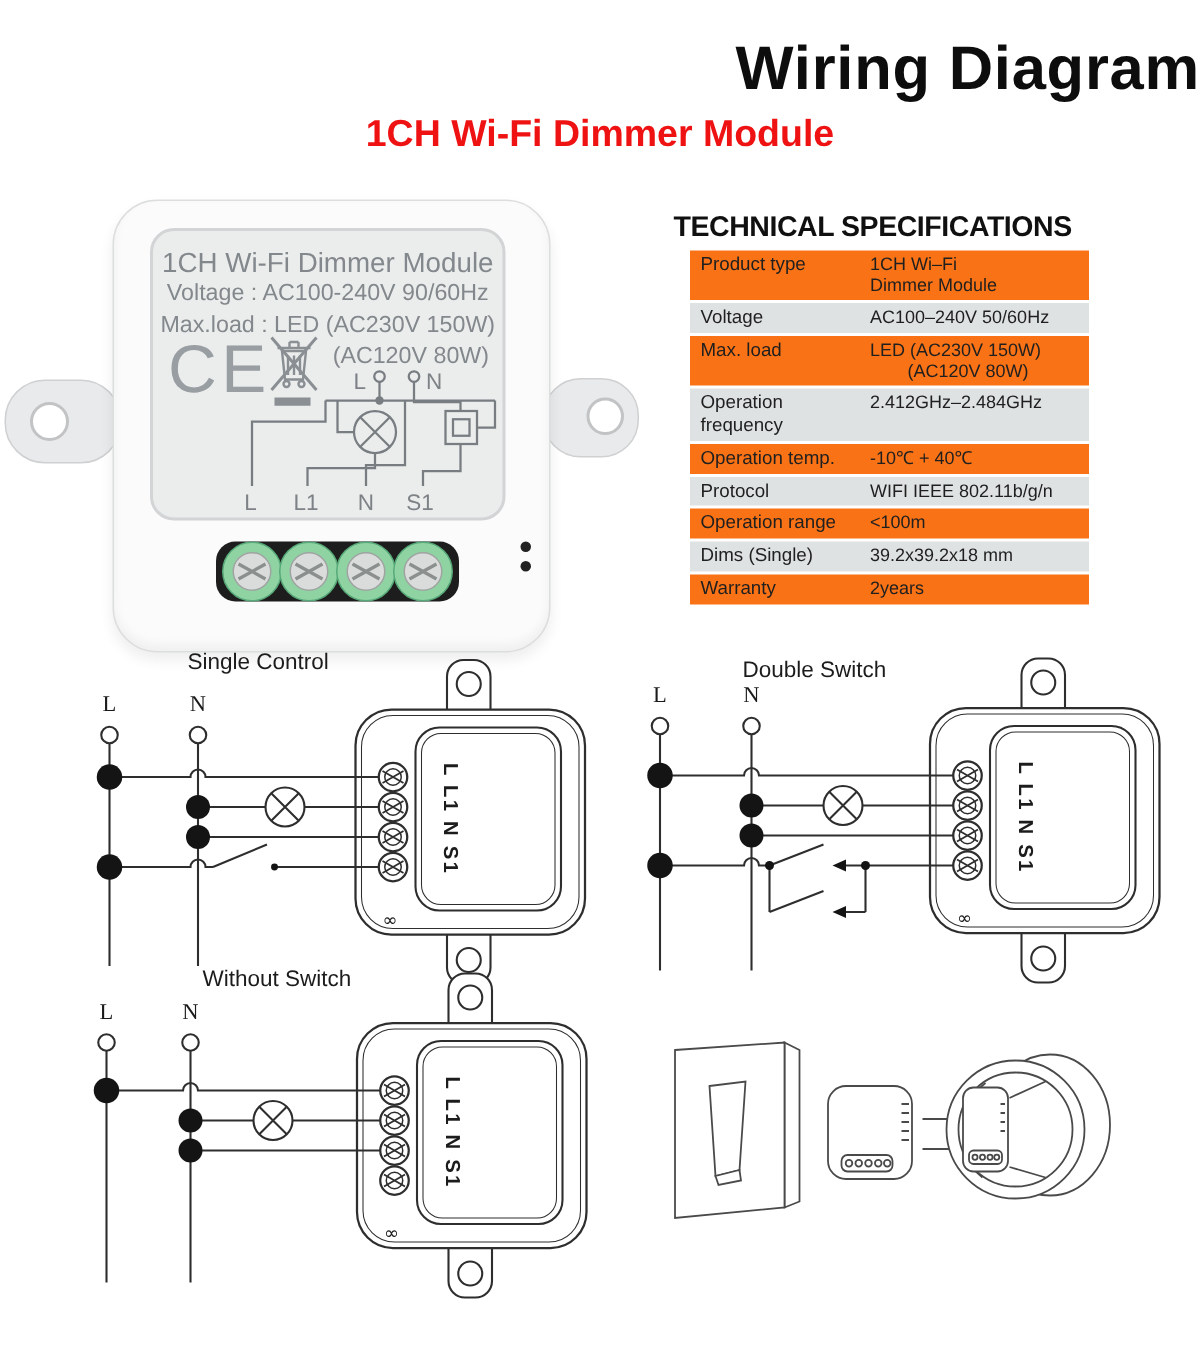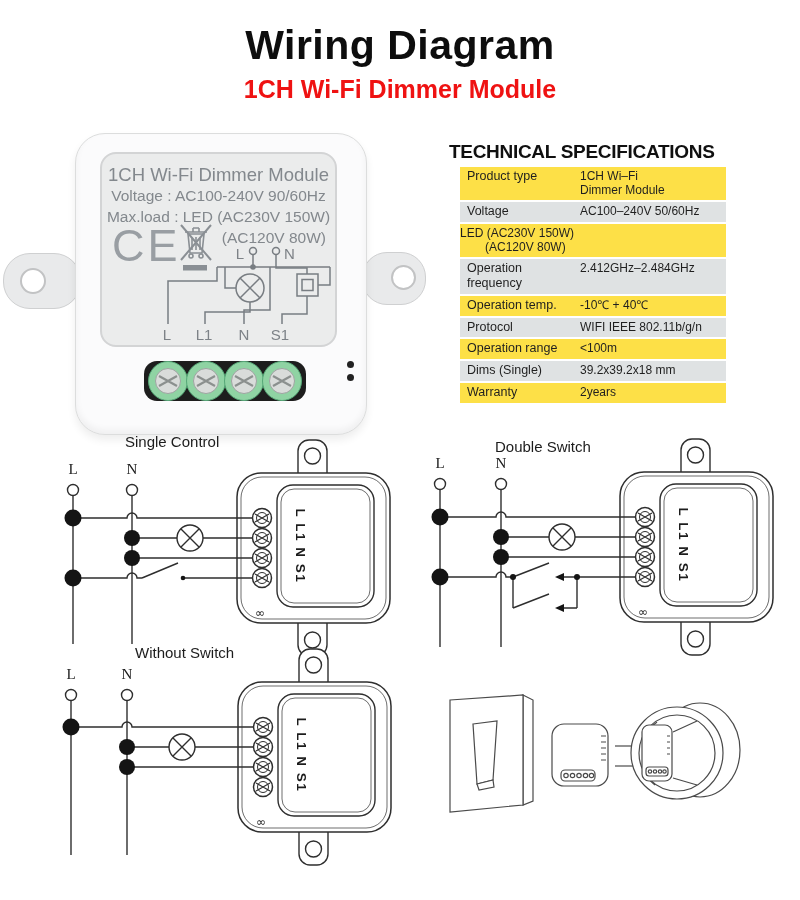--- a/index.html
+++ b/index.html
@@ -1,39 +1,39 @@
 <!DOCTYPE html>
 <html><head>
 <meta charset="utf-8">
 <style>
   html,body{margin:0;padding:0}
   body{width:800px;height:900px;background:#fff;font-family:"Liberation Sans",sans-serif;position:relative;overflow:hidden}
   .abs{position:absolute}
   
-  .title{top:22px;left:0;width:800px;text-align:center;font-size:41px;font-weight:700;color:#0d0d0d;letter-spacing:.5px}
+  .title{top:22px;left:0;width:800px;text-align:right;font-size:41px;font-weight:700;color:#0d0d0d;letter-spacing:.5px}
   .subtitle{top:75px;left:0;width:800px;text-align:center;font-size:25px;font-weight:700;color:#ef1212}
   
   .photo{left:0;top:120px;width:460px;height:322px}
   .ear{background:#e9eaeb;border:1.5px solid #cfd0d1;position:absolute}
   .ear-l{left:3px;top:133px;width:76px;height:54px;border-radius:27px}
   .ear-r{left:362px;top:132px;width:62px;height:51px;border-radius:25px}
   .ear-hole{position:absolute;background:#fff;border:2.5px solid #c2c3c4;border-radius:50%}
   .dev-body{left:75px;top:13px;width:290px;height:300px;background:#fbfbfc;border:1.5px solid #dcdddd;border-radius:30px;box-shadow:0 5px 9px rgba(0,0,0,.07), inset 0 -4px 7px rgba(0,0,0,.05)}
   .dev-panel{left:100px;top:32px;width:237px;height:195px;background:#ebecec;border:2px solid #d3d4d5;border-radius:16px;box-sizing:border-box}
   .pl{position:absolute;width:100%;text-align:center;color:#83888d}
   .pl1{top:10px;font-size:18.5px}
   .pl2{top:33px;font-size:15.5px}
   .pl3{top:54px;font-size:15.5px}
   .pl4{top:75px;font-size:15.5px;text-align:right;padding-right:9px;box-sizing:border-box}
   .ce{position:absolute;left:10px;top:66px;font-size:45px;color:#999ea3;letter-spacing:3px}
   .led-dot{position:absolute;width:7px;height:7px;border-radius:50%;background:#222}
   
   .spec-heading{left:449px;top:141px;font-size:19px;font-weight:700;color:#101010;letter-spacing:-.3px}
   .spec-table{left:460px;top:167px;width:266px}
-  .spec-row{display:flex;background:#fde047;margin-bottom:2px;padding:2px 0 3px}
+  .spec-row{display:flex;background:#f97316;margin-bottom:2px;padding:2px 0 3px}
   .spec-row:nth-child(even){background:#dfe2e3}
   .spec-label{width:113px;padding-left:7px;font-size:12.5px;line-height:1.18;color:#1f1f1f;box-sizing:content-box}
   .spec-value{flex:1;font-size:12px;line-height:1.18;color:#1f1f1f}
   .v2-indent{padding-left:25px}
   
   .diag-title{font-size:15px;color:#1c1c1c;text-align:left;width:180px}
   svg{display:block}
 </style>
 </head>
 <body>
@@ -160,20 +160,21 @@
     <div class="spec-value">
       <div>1CH Wi–Fi</div>
       <div>Dimmer Module</div>
     </div>
   </div>
   <div class="spec-row">
     <div class="spec-label">Voltage</div>
     <div class="spec-value">AC100–240V 50/60Hz</div>
   </div>
   <div class="spec-row">
+    <div class="spec-label">Max. load</div>
     <div class="spec-value">
       <div>LED (AC230V 150W)</div>
       <div class="v2-indent">(AC120V 80W)</div>
     </div>
   </div>
   <div class="spec-row">
     <div class="spec-label">Operation frequency</div>
     <div class="spec-value">2.412GHz–2.484GHz</div>
   </div>
   <div class="spec-row">

